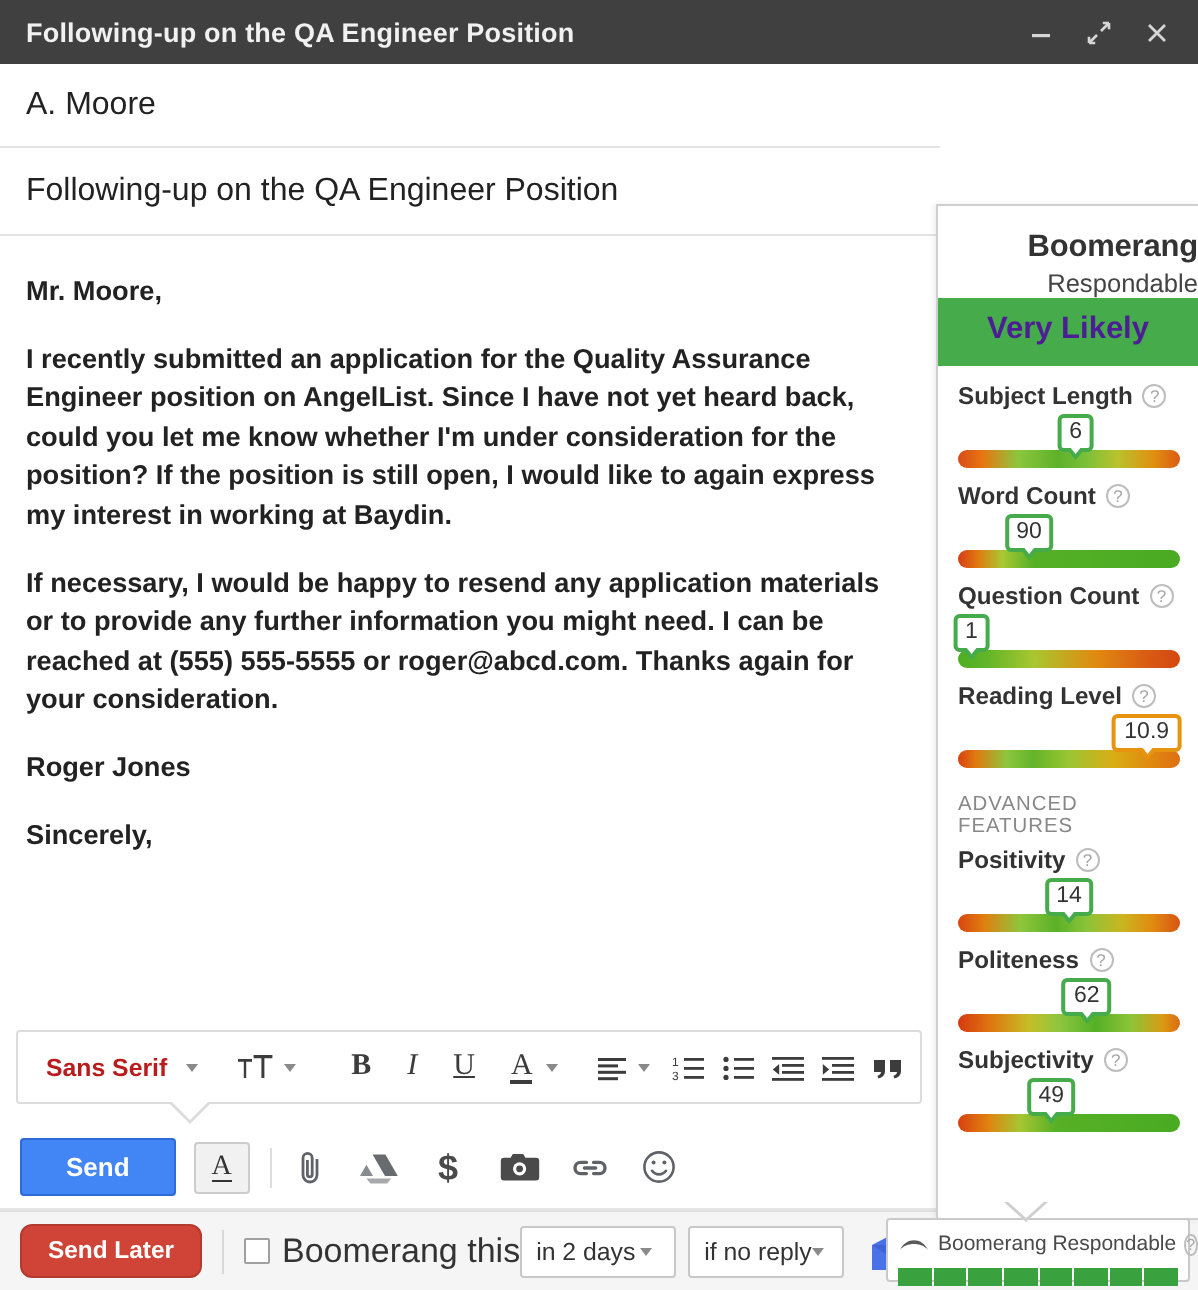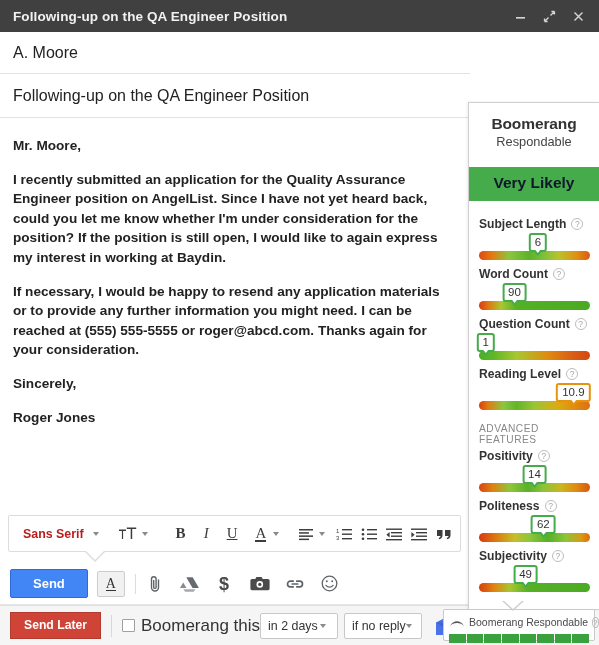--- a/index.html
+++ b/index.html
@@ -146,21 +146,21 @@
   .bbar {
     position: absolute; left: 0; top: 605px; width: 599px; height: 40px;
     background: #f5f5f5;
     border-top: 1px solid #e0e0e0;
     display: flex; align-items: center;
   }
   .send-later {
     margin-left: 10px;
     background: #cf4436; color: #fff;
     font-size: 12.2px; font-weight: bold;
-    border: 1px solid #b33a2e; border-radius: 0;
+    border: 1px solid #b33a2e; border-radius: 6px;
     padding: 6px 13px; line-height: 1;
   }
   .bbar-sep { width: 1px; height: 22px; background: #d8d8d8; margin: 0 10px; }
   .chk {
     width: 13px; height: 13px; border: 1px solid #a0a0a0;
     background: #fff; border-radius: 1px; margin-right: 6px;
   }
   .bbar-label { font-size: 17px; color: #333; white-space: nowrap;}
   .bsel {
     height: 26px; border: 1px solid #c8c8c8; border-radius: 2px;
@@ -177,31 +177,31 @@
 
   
   .panel {
     position: absolute; left: 468px; top: 102px;
     width: 131px; height: 508px;
     background: #fff;
     border: 1px solid #cfcfcf;
     border-right: none;
     box-shadow: -1px 0 3px rgba(0,0,0,0.07);
   }
-  .panel-head { text-align: center; padding: 12px 0 18px; }
+  .panel-head { text-align: right; padding: 12px 0 0; }
   .panel-title { font-size: 15.5px; font-weight: bold; color: #333; letter-spacing: -0.1px;}
   .panel-sub { font-size: 12.8px; color: #444; margin-top: 1px; }
   .verdict {
-    background: #45ab4b; color: #0f172a; text-align: center;
+    background: #45ab4b; color: #4c1d95; text-align: center;
     padding: 7px 0 9px;
   }
   .verdict-main { font-size: 15.5px; font-weight: bold; }
   .verdict-sub { font-size: 10.8px; margin-top: 1px; }
 
-  .metrics { padding: 16px 10px 0 10px; }
+  .metrics { padding: 8px 10px 0 10px; }
   .metric { margin-bottom: 7px; }
   .metric-label-row { display: flex; align-items: center; gap: 5px; }
   .metric-label { font-size: 12.1px; font-weight: bold; color: #333; white-space: nowrap; }
   .qmark {
     width: 12px; height: 12px; border-radius: 50%;
     border: 1px solid #bdbdbd; color: #a5a5a5;
     font-size: 8.5px; display: flex; align-items: center;
     justify-content: center; line-height: 1;
   }
   .bar-wrap { position: relative; height: 26px; margin-top: 3px; }
@@ -303,22 +303,22 @@
   </div>
 
   <div class="field-subject">
     <span class="field-text">Following-up on the QA Engineer Position</span>
   </div>
 
   <div class="body-area">
     <p>Mr. Moore,</p>
     <p>I recently submitted an application for the Quality Assurance Engineer position on AngelList. Since I have not yet heard back, could you let me know whether I'm under consideration for the position? If the position is still open, I would like to again express my interest in working at Baydin.</p>
     <p>If necessary, I would be happy to resend any application materials or to provide any further information you might need. I can be reached at (555) 555-5555 or roger@abcd.com. Thanks again for your consideration.</p>
+    <p>Roger Jones</p>
     <p>Sincerely,</p>
-    <p>Roger Jones</p>
   </div>
 
   <div class="fmt-toolbar">
     <div class="fmt-item" style="padding:0;">
       <span class="fmt-font">Sans Serif</span>
       <span class="caret"></span>
     </div>
     <div class="fmt-sep"></div>
     <div class="fmt-item">
       <svg width="19" height="16" viewBox="0 0 19 16" fill="#3c3c3c">

